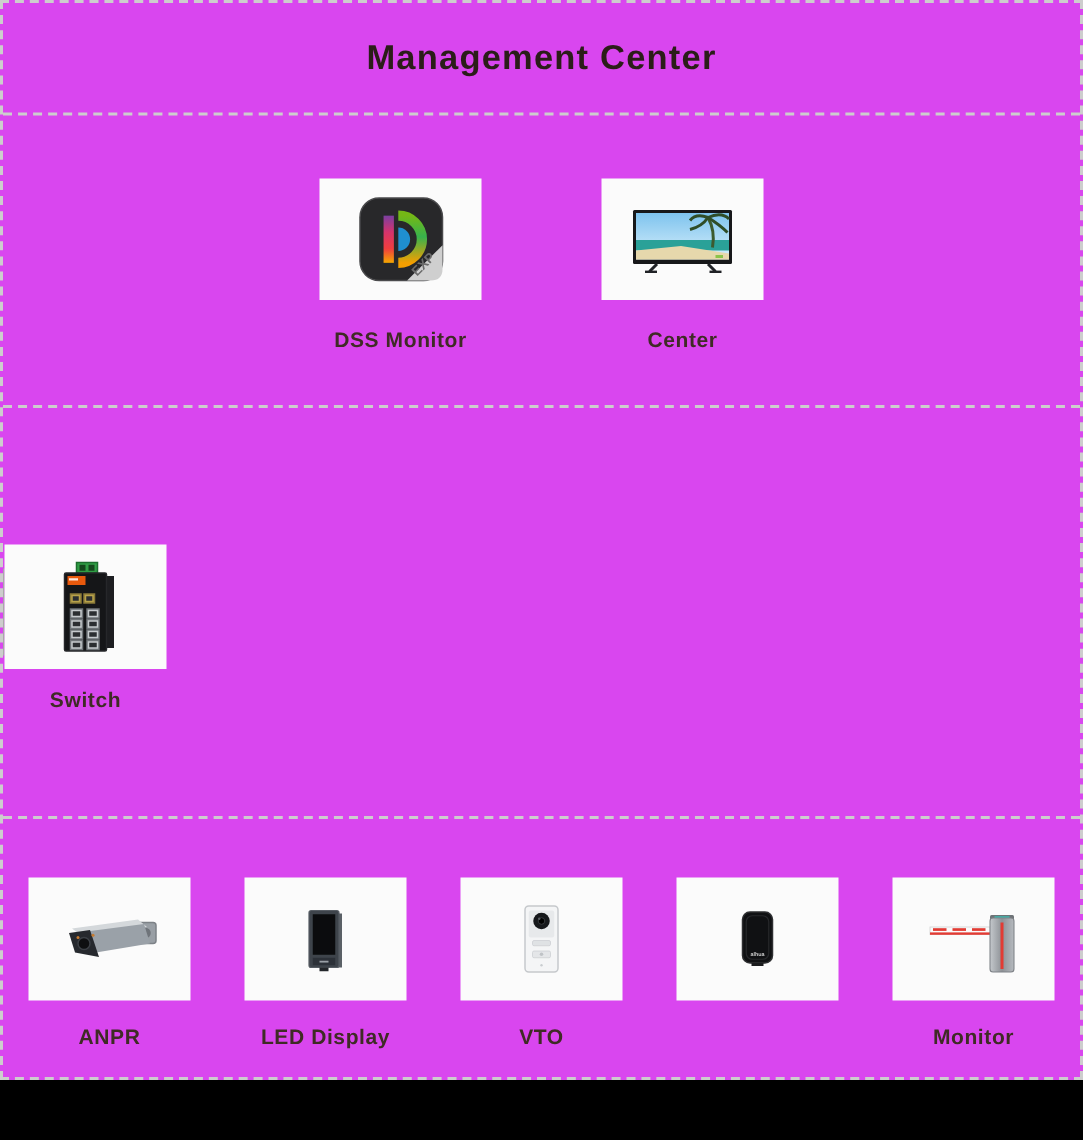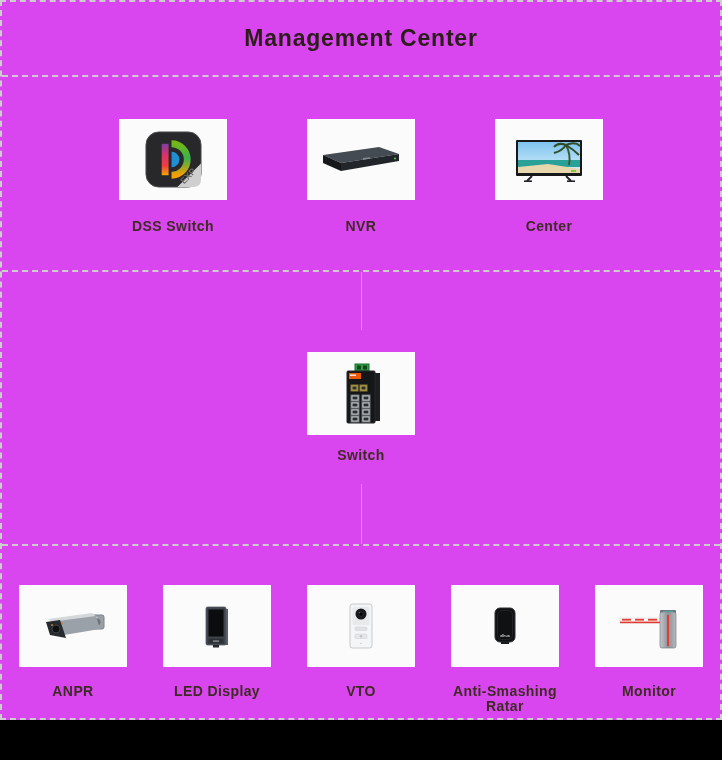--- a/index.html
+++ b/index.html
@@ -24,21 +24,21 @@
   }
   .mgmt-section {
     height: 195px;
     border-bottom: 2px dashed #cdcdcd;
     display: flex; justify-content: center; gap: 80px;
     padding-top: 42px;
   }
   .switch-section {
     height: 274px;
     border-bottom: 2px dashed #cdcdcd;
-    display: flex; flex-direction: column; align-items: center;
+    display: flex; flex-direction: row; align-items: center;
   }
   .edge-section {
     height: 212px;
     display: flex; justify-content: center; gap: 36px;
     padding-top: 39px;
   }
   .device-col { display: flex; flex-direction: column; align-items: center; width: 108px; }
   .card {
     width: 108px; height: 81px;
     background: #fbfbfb;
@@ -87,35 +87,23 @@
             </linearGradient>
           </defs>
           <rect x="1" y="1" width="56" height="56" rx="13" fill="#28282a" stroke="#4a4a4c"></rect>
           <rect x="17" y="13" width="7" height="32" fill="url(#dssBar)"></rect>
           <path d="M27,13 a16,16 0 0 1 0,32" fill="none" stroke="url(#dssArc)" stroke-width="7"></path>
           <path d="M27,21 a8,8 0 0 1 0,16 Z" fill="#1f8fd0"></path>
           <path d="M57,33 L57,49 Q57,57 49,57 L33,57 Z" fill="#cfcfcf"></path>
           <text x="46" y="48" transform="rotate(-45 46 48)" font-size="9" font-weight="bold" fill="#6b6b6b" text-anchor="middle" font-family="Liberation Sans, sans-serif">EXP</text>
         </svg>
       </div>
-      <div class="device-label">DSS Switch</div>
-    </div>
-
-    <div class="device-col">
-      <div class="card">
-        <svg width="92" height="40" viewBox="0 0 92 40">
-          <polygon points="8,15 64,7 84,14 26,23" fill="#454b53"></polygon>
-          <polygon points="26,23 84,14 84,21 26,31" fill="#22252a"></polygon>
-          <polygon points="8,15 26,23 26,31 8,23" fill="#16181c"></polygon>
-          <rect x="48" y="24" width="7" height="1.6" fill="#878c92" transform="skewY(-7)"></rect>
-          <circle cx="80" cy="18.5" r="0.9" fill="#6fcf5a"></circle>
-        </svg>
-      </div>
-      <div class="device-label">NVR</div>
-    </div>
+      <div class="device-label">DSS Monitor</div>
+    </div>
+
 
     <div class="device-col">
       <div class="card">
         <svg width="70" height="44" viewBox="0 0 70 44">
           <defs>
             <linearGradient id="skyG" x1="0" y1="0" x2="0" y2="1">
               <stop offset="0" stop-color="#7ec3ee"></stop>
                 <stop offset="1" stop-color="#d8f0fb"></stop>
             </linearGradient>
           </defs>
@@ -231,21 +219,20 @@
 
     <div class="device-col">
       <div class="card">
         <svg width="26" height="40" viewBox="0 0 26 40">
           <rect x="3" y="2" width="20" height="34" rx="5" fill="#101113" stroke="#2e2f31"></rect>
           <rect x="5.5" y="4.5" width="15" height="29" rx="4" fill="none" stroke="#27282b" stroke-width="0.8"></rect>
           <text x="13" y="31" font-size="3.6" font-weight="bold" fill="#c9c9c9" text-anchor="middle" font-family="Liberation Sans, sans-serif">alhua</text>
           <rect x="9" y="36" width="8" height="2" fill="#1a1b1d"></rect>
         </svg>
       </div>
-      <div class="device-label">Anti-Smashing Ratar</div>
     </div>
 
     <div class="device-col">
       <div class="card">
         <svg width="62" height="48" viewBox="0 0 62 48">
           <defs>
             <linearGradient id="postG" x1="0" y1="0" x2="1" y2="0">
               <stop offset="0" stop-color="#c4c8cc"></stop>
                 <stop offset="0.5" stop-color="#8d9196"></stop>
               <stop offset="1" stop-color="#b6babf"></stop>

